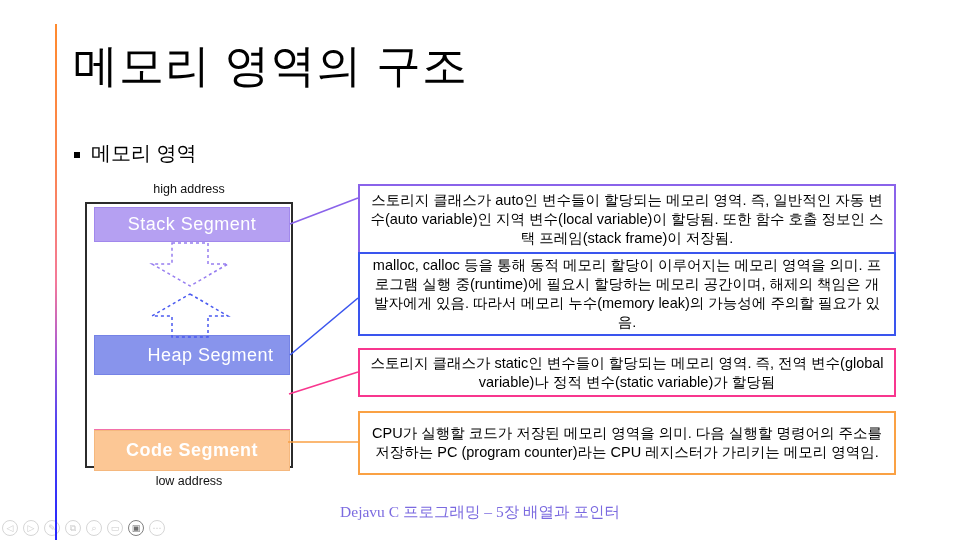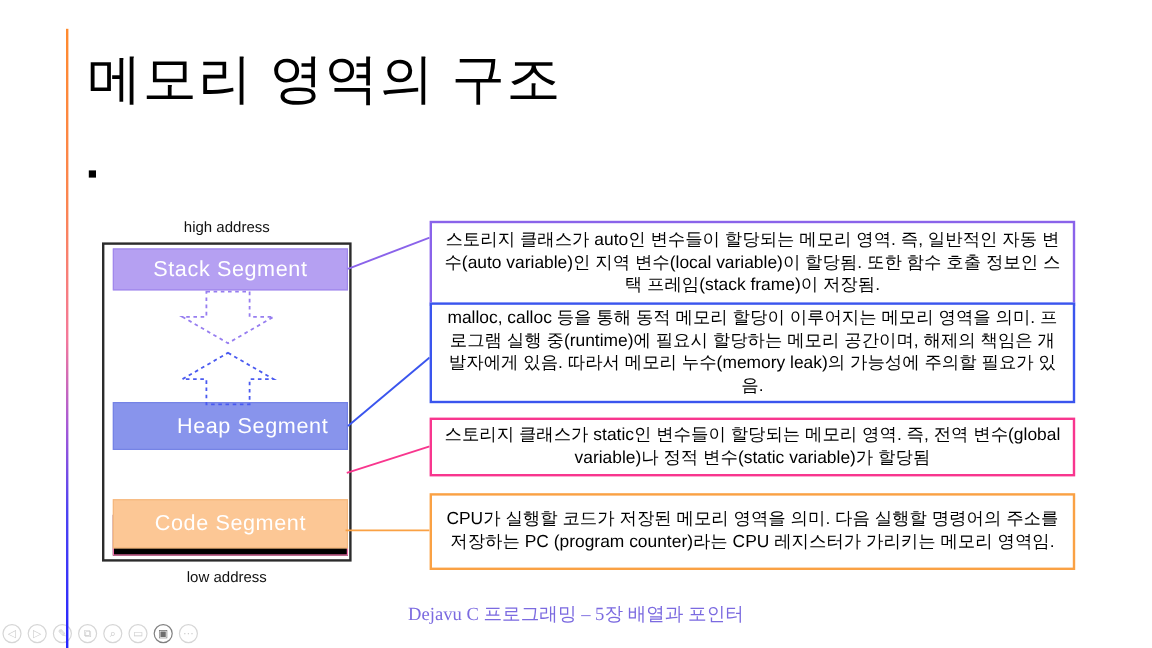--- a/index.html
+++ b/index.html
@@ -32,21 +32,21 @@
     border:2px solid #2b2b2b;background:#fff;box-sizing:border-box;
   }
   .segment{
     position:absolute;left:94px;width:196px;display:flex;align-items:center;justify-content:center;
     color:#fff;font-size:18px;letter-spacing:0.5px;box-sizing:border-box;border:1px solid transparent;
     white-space:nowrap;
   }
   .seg-stack{top:207px;height:35px;justify-content:center;}
   .seg-heap{top:335px;height:40px;}
   .seg-data{top:382px;height:34px;}
-  .seg-code{top:416px;height:41px;}
+  .seg-code{top:430px;height:41px;font-weight:bold;}
   svg.overlay{
     position:absolute;left:0;top:0;width:960px;height:540px;pointer-events:none;z-index:1;
   }
   .callout{
     position:absolute;left:358px;width:538px;box-sizing:border-box;background:#fff;
     border:2px solid #888;display:flex;align-items:center;justify-content:center;
     text-align:center;font-size:14.5px;line-height:1.3;padding:2px 8px;z-index:2;
   }
   .callout-1{top:184px;height:71px;}
   .callout-2{top:252px;height:84px;}
@@ -68,20 +68,21 @@
   .tool-btn.active{border-color:#808080;color:#6e6e6e;}
 </style>
 </head>
 <body>
 
 <div class="accent-line"></div>
 
 <div class="title">메모리 영역의 구조</div>
 <div class="bullet-item">
   <span class="bullet-square"></span>
+  <span>메모리 영역</span>
 </div>
 
 <svg class="overlay">
   <line x1="290" y1="224" x2="358" y2="198" stroke-width="1.6" stroke="#8a63ea"></line>
   <line x1="290" y1="355" x2="358" y2="298" stroke-width="1.6" stroke="#3a55ee"></line>
   <line x1="289" y1="394" x2="358" y2="372" stroke-width="1.6" stroke="#f8368e"></line>
   <line x1="288" y1="442" x2="358" y2="442" stroke-width="1.6" stroke="#faa144"></line>
   <polygon points="172,243 208,243 208,264 228,264 190,286 152,264 172,264" fill="none" stroke-width="1.5" stroke-dasharray="3 3" stroke="#977ef0"></polygon>
   <polygon points="190,294 228,316 208,316 208,337 172,337 172,316 152,316" fill="none" stroke-width="1.5" stroke-dasharray="3 3" stroke="#4a5af0"></polygon>
 </svg>

